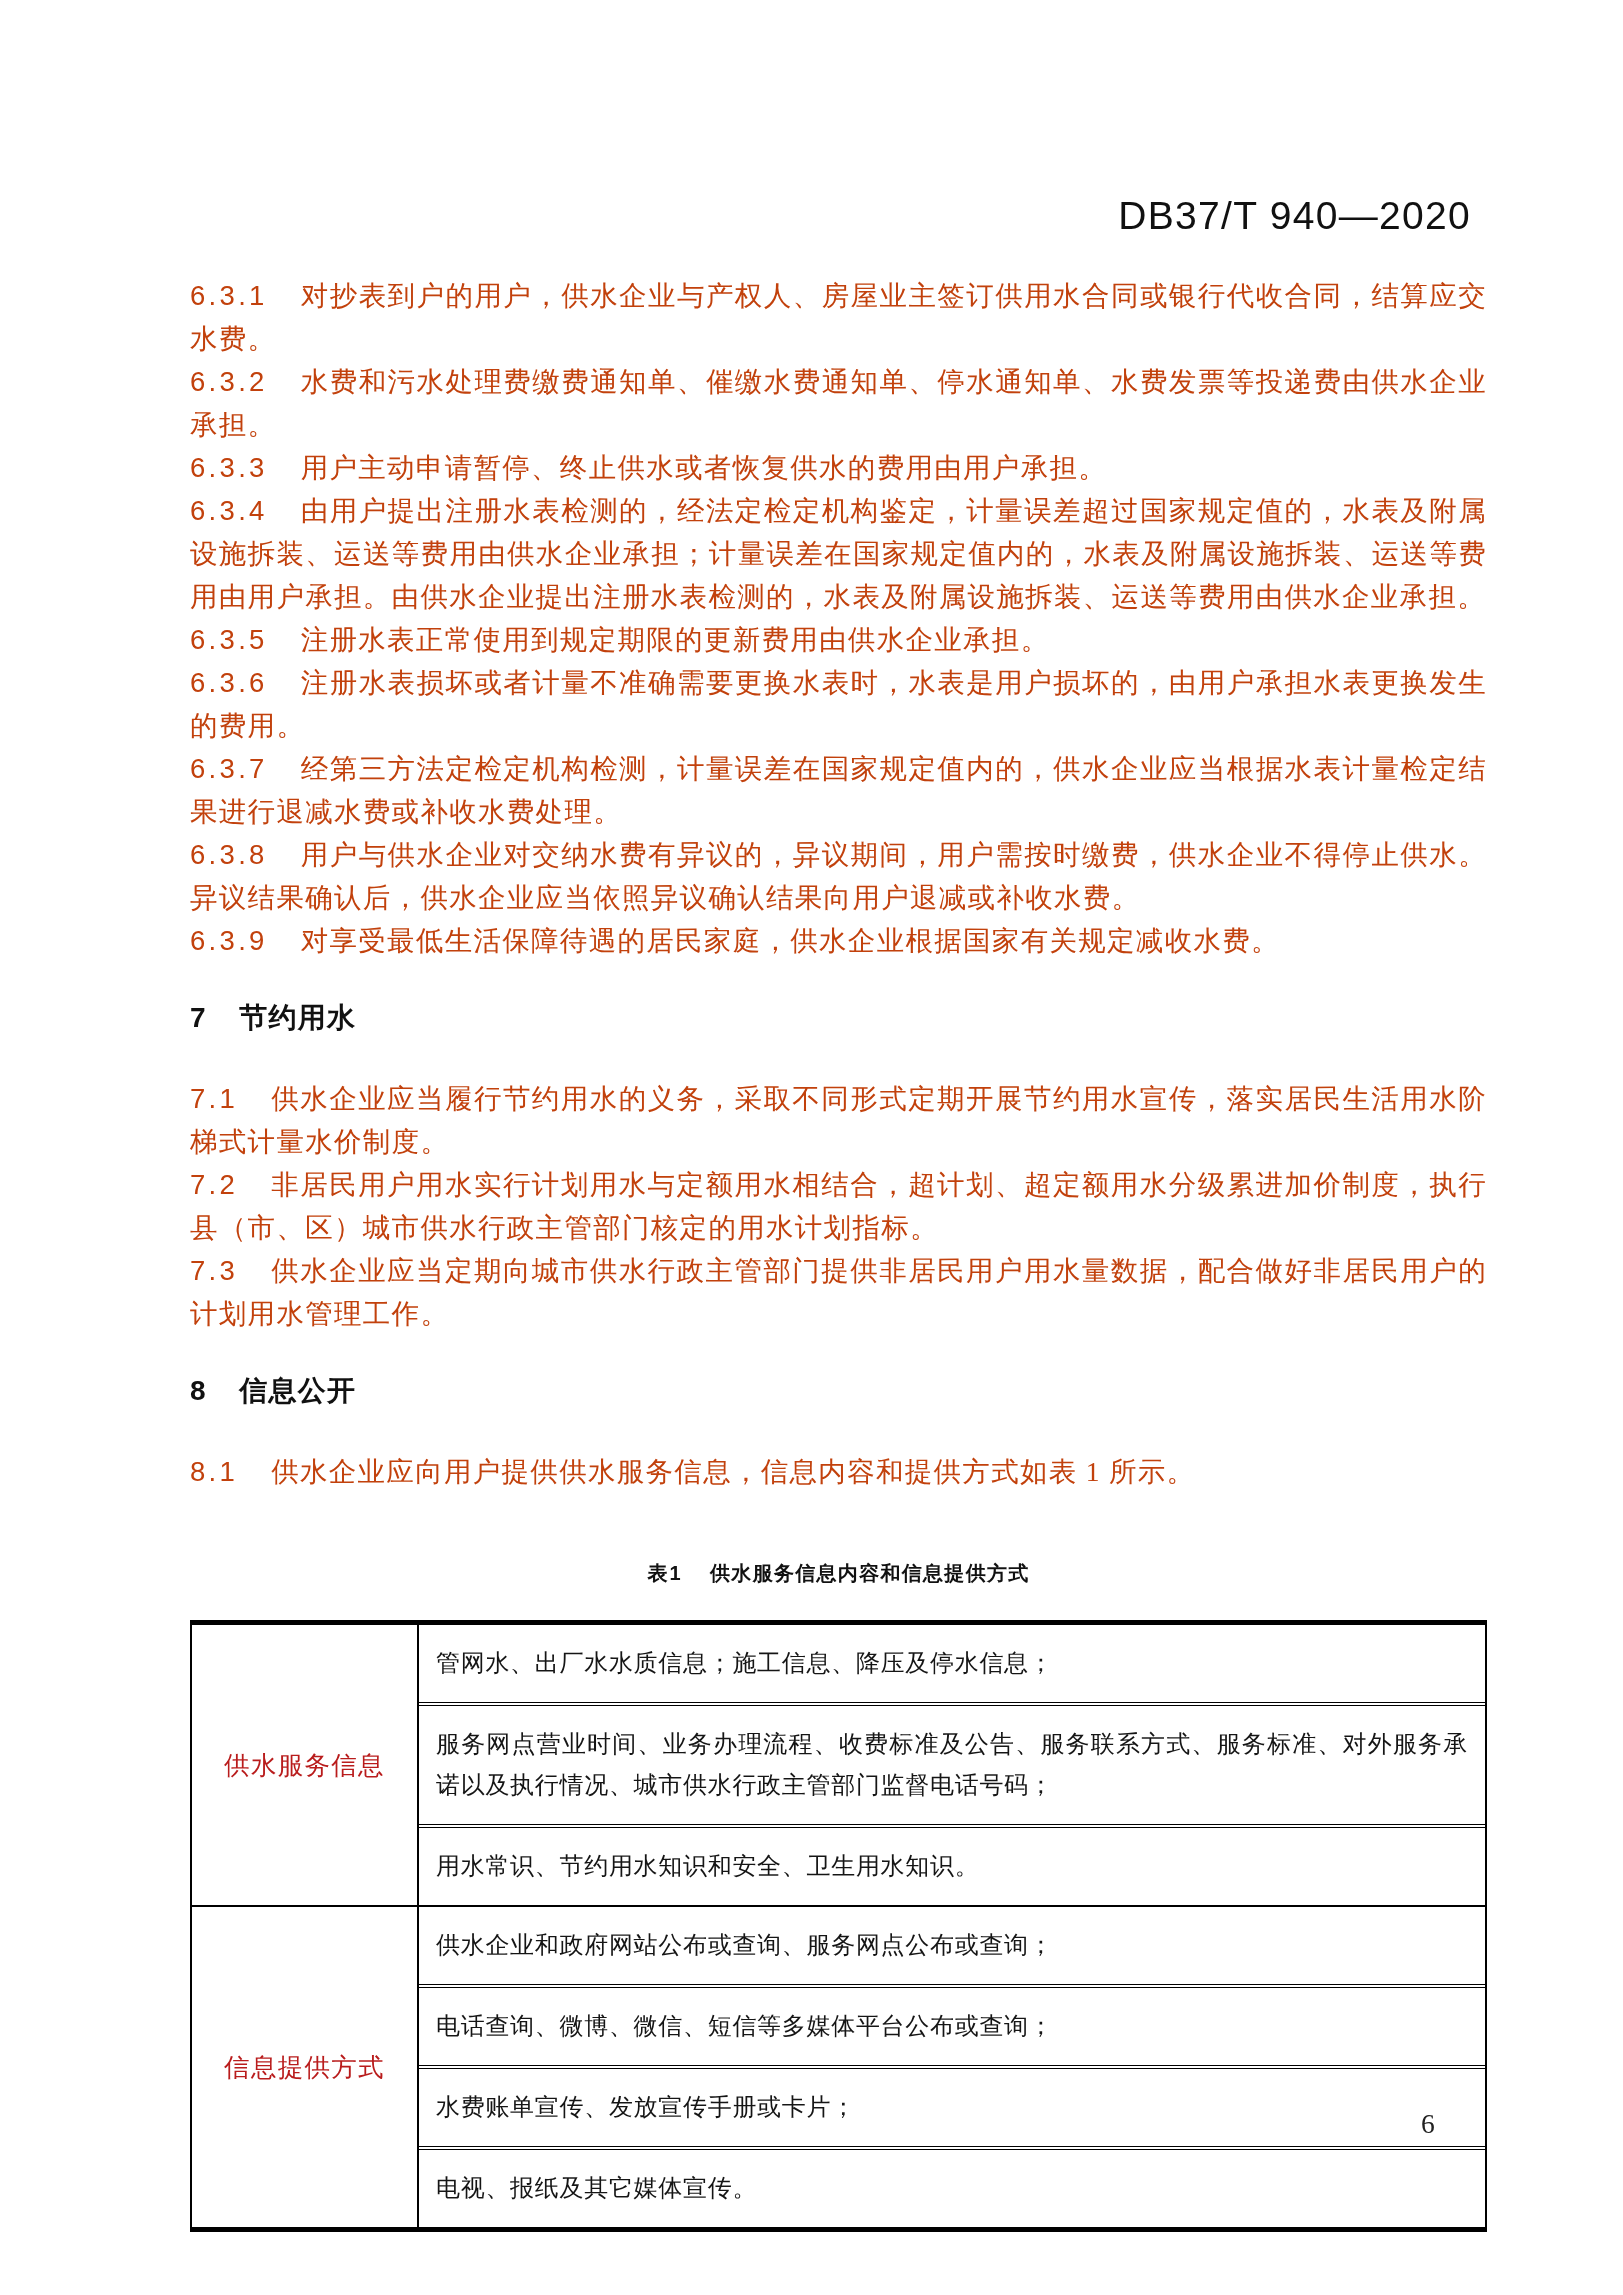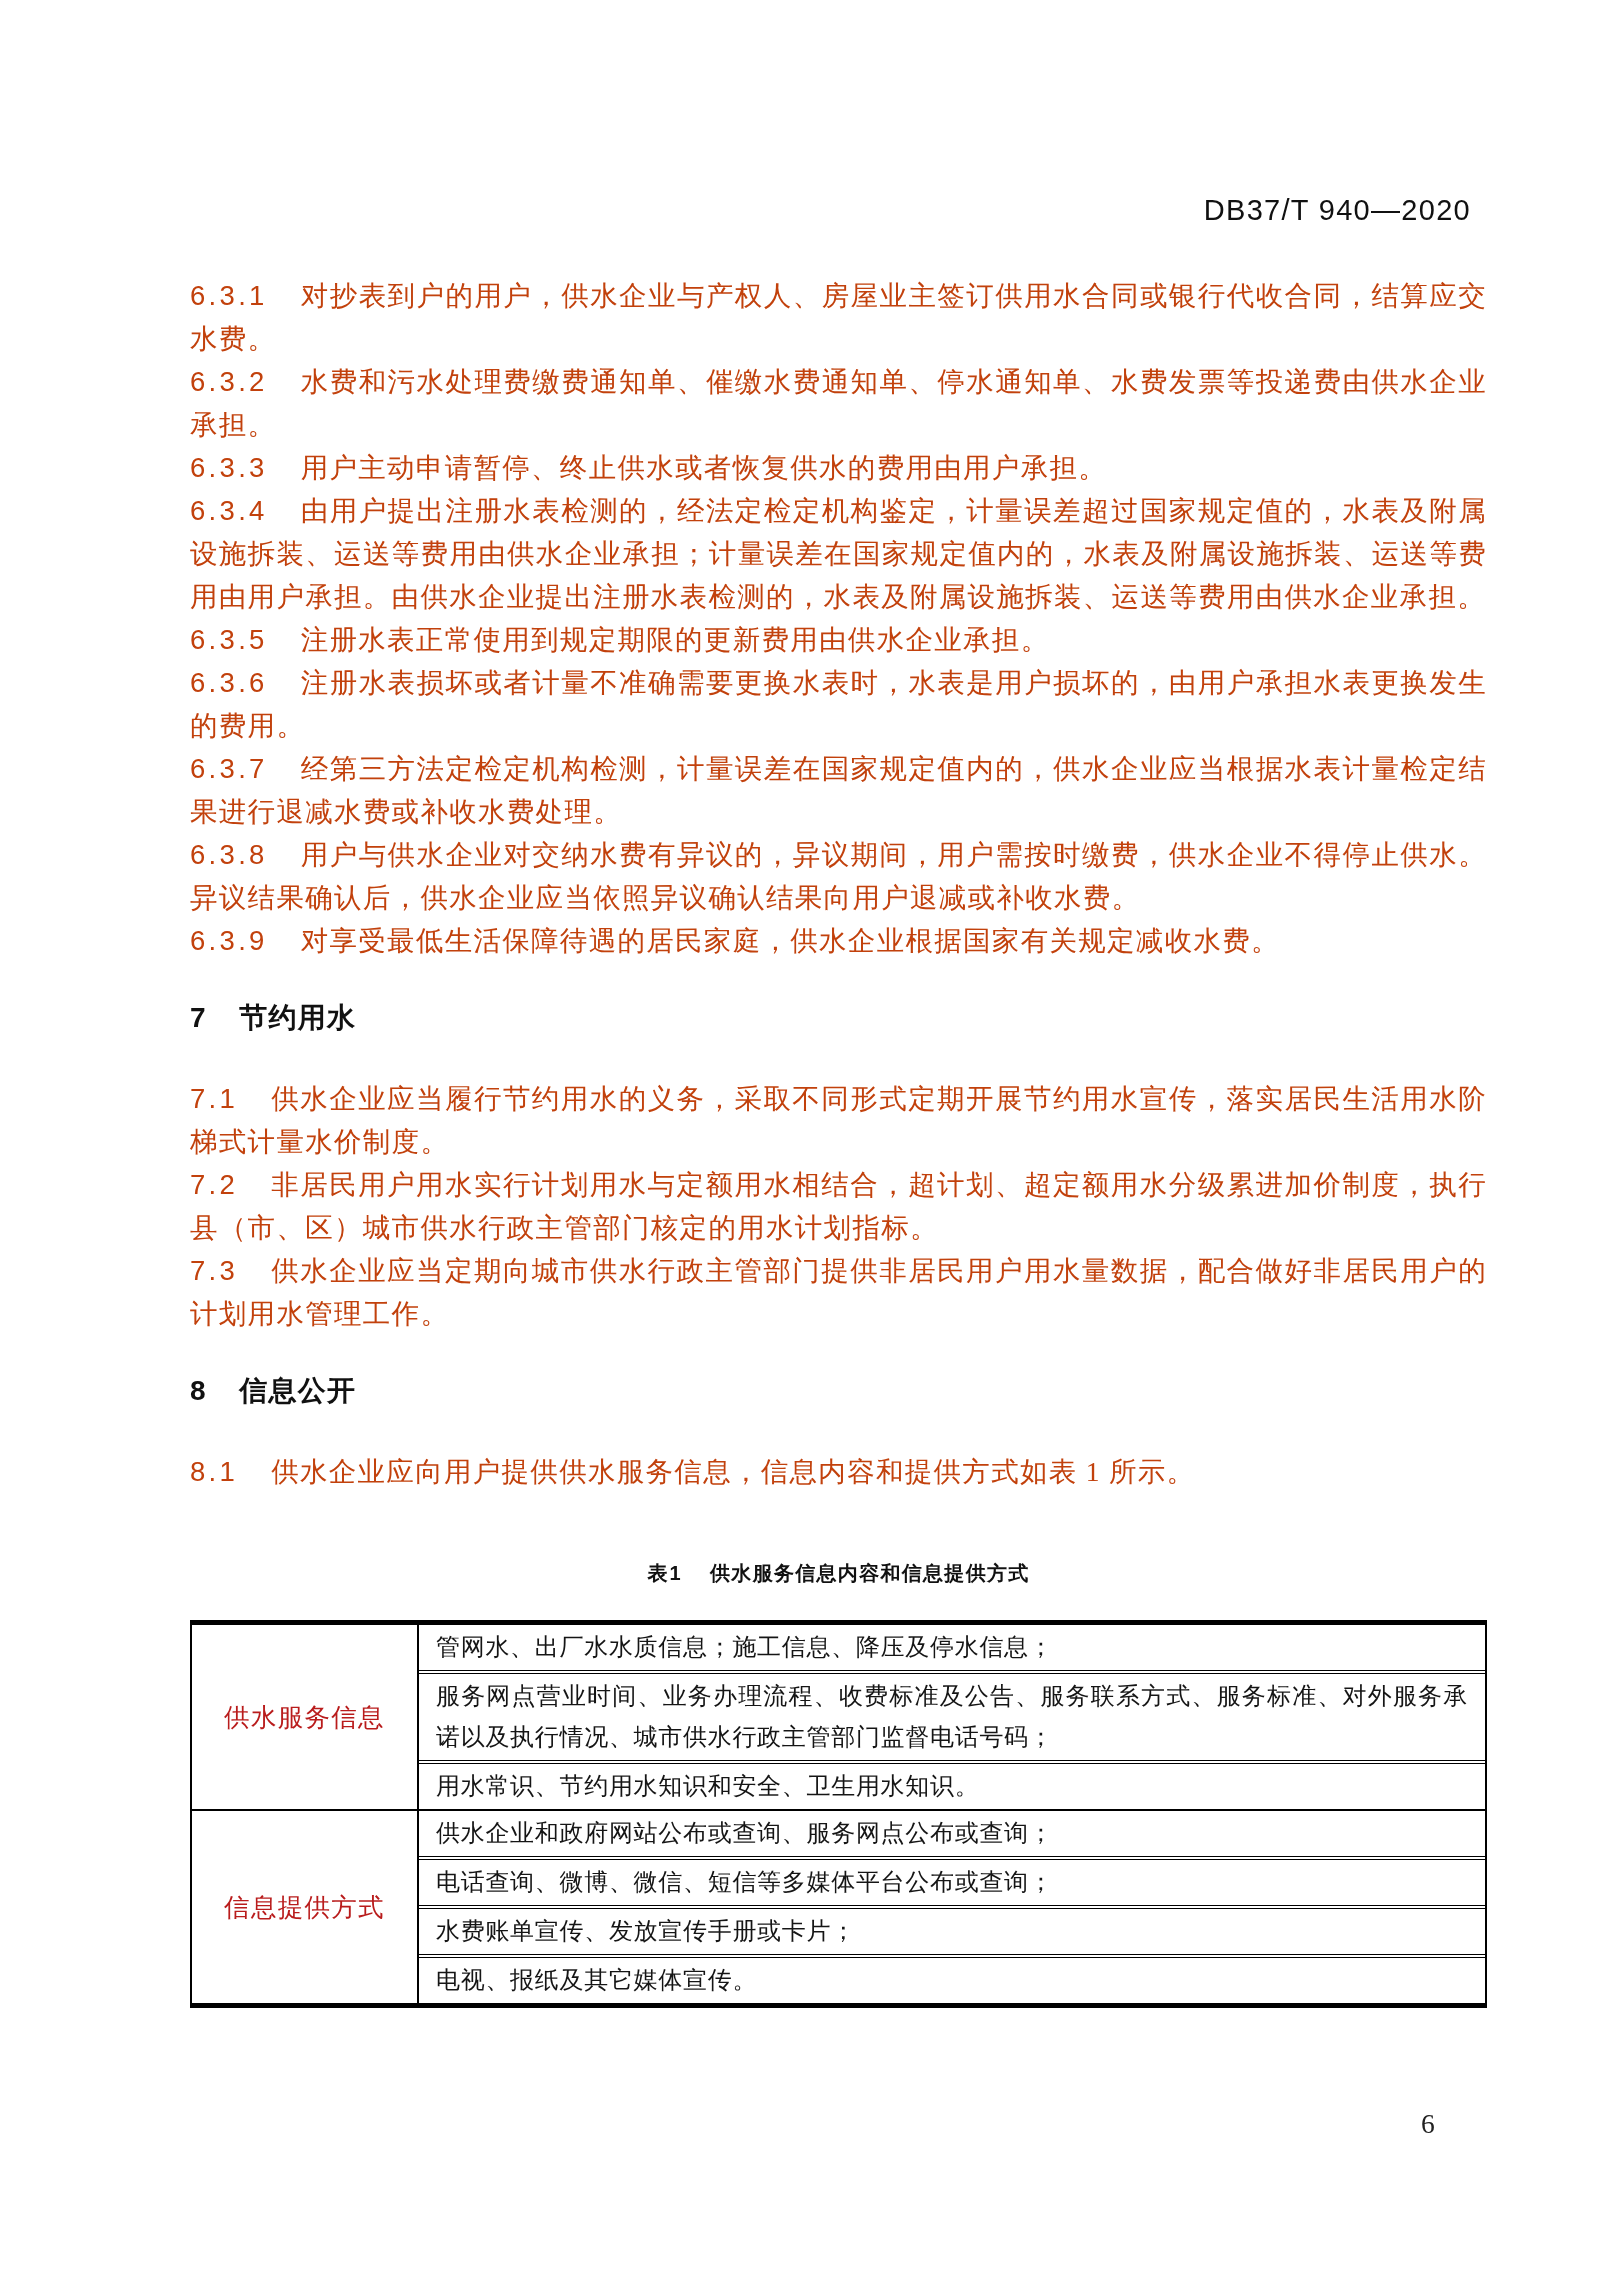--- a/index.html
+++ b/index.html
@@ -13,21 +13,21 @@
     color: #141414;
     overflow: hidden;
     font-family: "Liberation Serif", serif;
   }
 
   .doc-header {
     position: absolute;
     top: 194px;
     right: 152px;
     font-family: "Liberation Sans", sans-serif;
-    font-size: 29px;
+    font-size: 39px;
     letter-spacing: 1.3px;
     color: #111;
     white-space: nowrap;
   }
 
   .content {
     position: absolute;
     left: 190px;
     top: 274px;
     width: 1297px;
@@ -95,21 +95,21 @@
     letter-spacing: 1.3px;
     color: #b91c1c;
   }
 
   .tbl-rows { flex: 1 1 auto; min-width: 0; }
 
   .tbl-row {
     display: flex;
     align-items: center;
     min-height: 43px;
-    padding: 2px 17px;
+    padding: 18px 17px;
     font-size: 24px;
     line-height: 41px;
     letter-spacing: 0.7px;
     text-align: justify;
     color: #151515;
   }
 
   .tbl-row + .tbl-row { border-top: 4.6px double #000; }
 
   .page-number {

